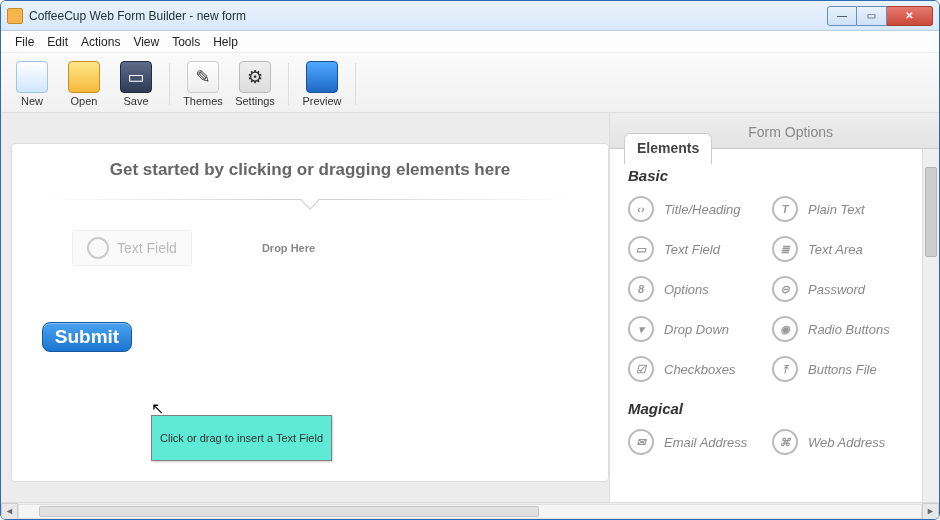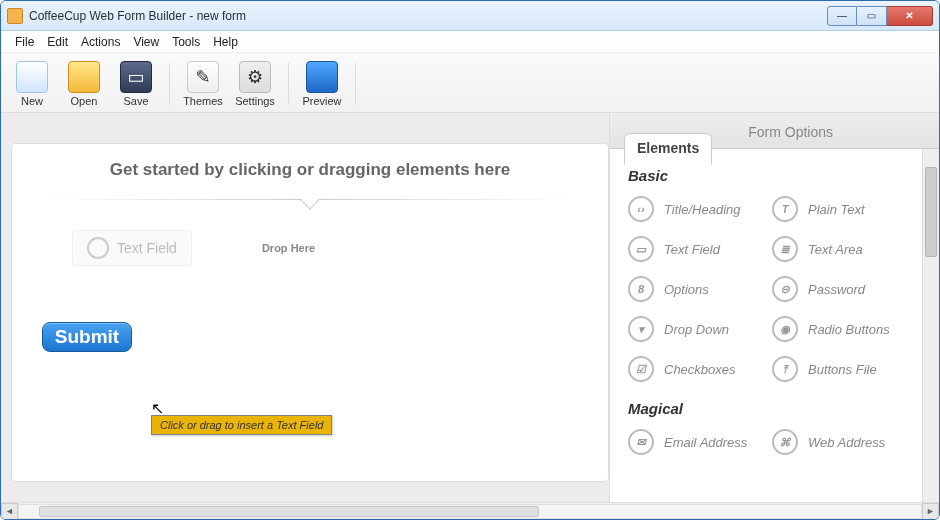--- a/index.html
+++ b/index.html
@@ -39,21 +39,21 @@
 .canvas-inner { position:absolute; left:10px; right:0; top:30px; bottom:20px; background:#fff; border:1px solid #ddd; border-radius:4px; padding: 6px 30px; }
 .getstarted { text-align:center; color:#666; font-size:17px; font-weight:600; margin-top:10px; }
 .divline { position:relative; height:20px; margin:10px 0 20px; }
 .divline::before { content:""; position:absolute; left:0; right:0; top:9px; height:1px; background:linear-gradient(to right, transparent, #ccc, transparent); }
 .divline::after { content:""; position:absolute; left:50%; top:4px; width:12px; height:12px; background:#fff; border-left:1px solid #ccc; border-bottom:1px solid #ccc; transform: translateX(-50%) rotate(-45deg); }
 .droprow { display:flex; align-items:center; gap:70px; margin-left:30px; }
 .ghost { display:flex; align-items:center; gap:8px; color:#bbb; font-size:14px; padding:6px 14px; border:1px solid #eee; border-radius:4px; background:#fafafa; }
 .ghost .gicon { width:22px; height:22px; border:2px solid #ccc; border-radius:50%; }
 .drophere { color:#888; font-weight:700; font-size:11px; }
 .cursor { position:absolute; left:150px; top:286px; font-size:16px; color:#000; pointer-events:none; }
-.tooltip { position:absolute; left:150px; top:302px; background:#eab308; border:1px solid #808080; padding:3px 8px; font-size:11px; color:#333; box-shadow:1px 1px 2px rgba(0,0,0,0.2);font-style:italic; }
+.tooltip { position:absolute; left:150px; top:302px; background:#5eead4; border:1px solid #808080; padding:16px 8px; font-size:11px; color:#333; box-shadow:1px 1px 2px rgba(0,0,0,0.2); }
 .submitbtn { margin-top:56px; width:90px; height:30px; background:linear-gradient(#4aa3f0,#1b75d1); border:1px solid #155a9f; border-radius:8px; color:#fff; font-weight:bold; font-size:19px; display:flex; align-items:center; justify-content:center; box-shadow:inset 0 1px 0 rgba(255,255,255,0.3); }
 
 
 .rightpanel { width: 330px; min-width:330px; background:#f4f4f4; border-left:1px solid #ddd; display:flex; flex-direction:column; }
 .tabs { display:flex; align-items:flex-end; height:36px; background:linear-gradient(#eee,#e3e3e3); padding:6px 10px 0 14px; gap:24px; border-bottom:1px solid #ccc; }
 .tab { font-size:14px; color:#888; padding:6px 12px 8px; cursor:default; }
 .tab.active { color:#444; background:#fff; border:1px solid #ccc; border-bottom:1px solid #fff; border-radius:6px 6px 0 0; position:relative; top:17px; font-weight:600; }
 .panelbody { flex:1; overflow:auto; background:#fff; padding:14px 14px 10px 18px;font-style:italic; }
 .cat { font-weight:700; font-size:15px; color:#333; margin:4px 0 12px; }
 .elgrid { display:grid; grid-template-columns: 1fr 1fr; row-gap:14px; column-gap:8px; margin-bottom:18px; }

